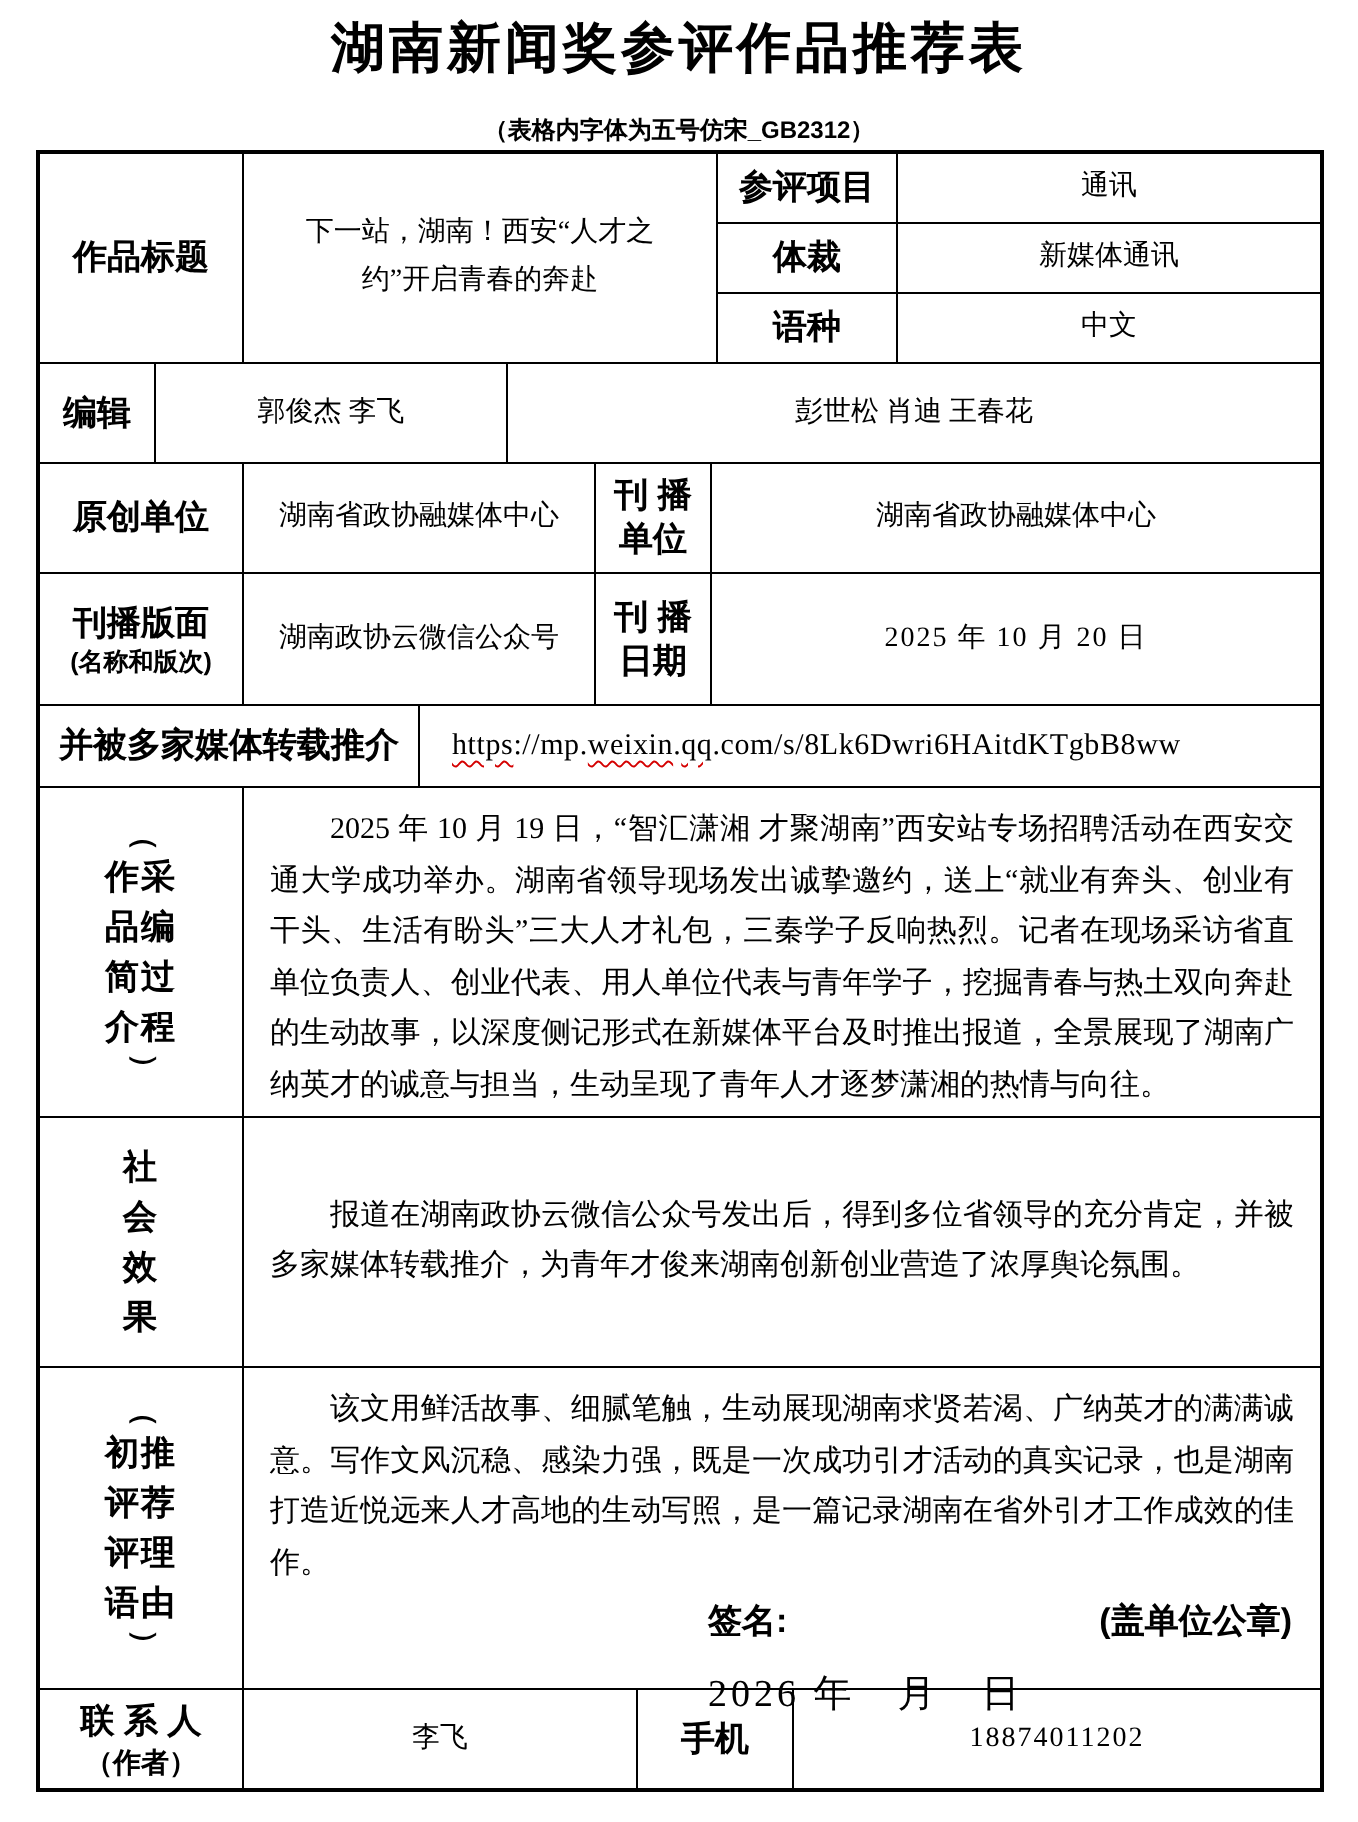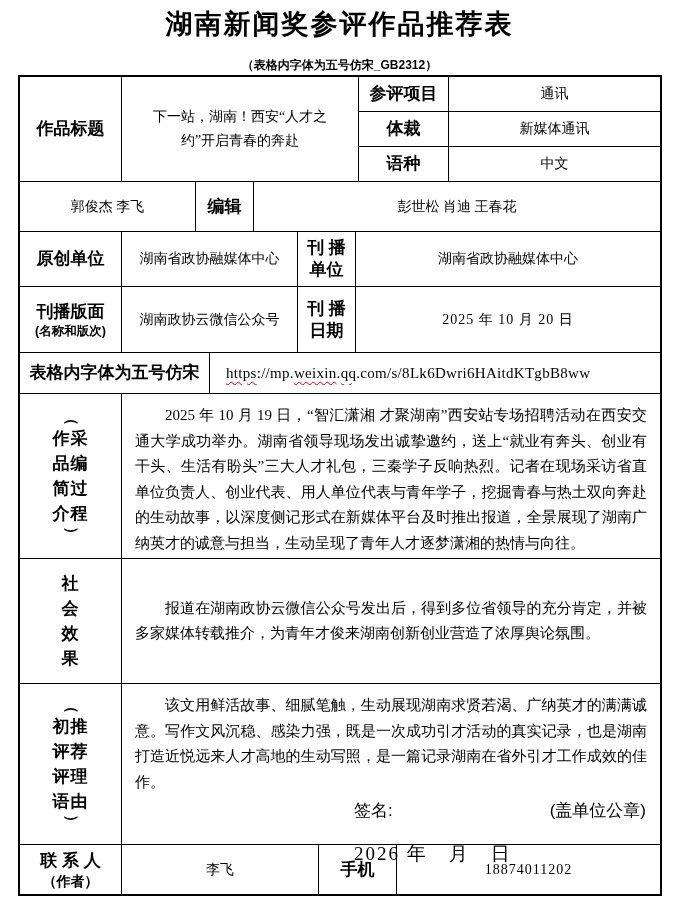--- a/index.html
+++ b/index.html
@@ -25,22 +25,22 @@
   .srow{display:flex;flex:1;border-bottom:1px solid #000;}
   .srow:last-child{border-bottom:none;}
   .vlabel{font-family:"Liberation Sans","DejaVu Sans",sans-serif;font-weight:bold;font-size:17px;}
   .vlabel .vrow{display:block;line-height:25px;letter-spacing:1px;}
   .vlabel .rot{display:block;transform:rotate(90deg);height:16px;line-height:14px;font-size:15px;}
   .para-cell{align-items:stretch;justify-content:flex-start;text-align:left;}
   .para{margin:0;padding:9px 13px 0 13px;font-size:15px;line-height:25.5px;text-indent:2em;
         text-align:justify;}
   .para-mid{display:flex;flex-direction:column;justify-content:center;}
   .sign-line{display:flex;justify-content:space-between;align-items:flex-start;
-             margin:4px 14px 7px 232px;
-             font-family:"Liberation Sans","DejaVu Sans",sans-serif;font-weight:normal;font-size:17px;}
+             margin:4px 14px 0 232px;
+             font-family:"Liberation Sans","DejaVu Sans",sans-serif;font-weight:bold;font-size:17px;}
   .date-line{margin:12px 0 0 232px;font-size:19px;letter-spacing:2px;}
   .url-cell{align-items:flex-start;justify-content:center;text-align:left;padding-left:16px;
             font-size:15px;letter-spacing:0.3px;}
   .wavy{text-decoration:underline;text-decoration-style:wavy;text-decoration-color:#d40000;
         text-decoration-thickness:1px;text-underline-offset:3px;}
   .sp{letter-spacing:1px;}
 </style>
 </head>
 <body>
 
@@ -64,22 +64,22 @@
           <div class="c val last" style="flex:1;">新媒体通讯</div>
         </div>
         <div class="srow">
           <div class="c lbl" style="width:90px;">语种</div>
           <div class="c val last" style="flex:1;">中文</div>
         </div>
       </div>
     </div>
 
     <div class="row" style="height:50px;">
+      <div class="c lbl" style="width:58px;">编辑</div>
       <div class="c val" style="width:176px;">郭俊杰 李飞</div>
-      <div class="c lbl" style="width:58px;">编辑</div>
       <div class="c val last" style="flex:1;">彭世松 肖迪 王春花</div>
     </div>
 
     <div class="row" style="height:55px;">
       <div class="c lbl" style="width:102px;">原创单位</div>
       <div class="c val" style="width:176px;">湖南省政协融媒体中心</div>
       <div class="c" style="width:58px;">
         <span class="lbl">刊 播</span>
         <span class="lbl">单位</span>
       </div>
@@ -93,21 +93,21 @@
       </div>
       <div class="c val" style="width:176px;">湖南政协云微信公众号</div>
       <div class="c" style="width:58px;">
         <span class="lbl">刊 播</span>
         <span class="lbl">日期</span>
       </div>
       <div class="c val last sp" style="flex:1;">2025 年 10 月 20 日</div>
     </div>
 
     <div class="row" style="height:41px;">
-      <div class="c lbl" style="width:190px;">表格内字体为五号仿宋</div>
+      <div class="c lbl" style="width:190px;">并被多家媒体转载推介</div>
       <div class="c last url-cell" style="flex:1;">
         <span><span class="wavy">https</span><span>://mp.</span><span class="wavy">weixin</span><span>.</span><span class="wavy">qq</span><span>.com/s/8Lk6Dwri6HAitdKTgbB8ww</span></span>
       </div>
     </div>
 
     <div class="row" style="height:165px;">
       <div class="c vlabel" style="width:102px;">
         <span class="rot">（</span>
         <span class="vrow">作采</span>
         <span class="vrow">品编</span>

